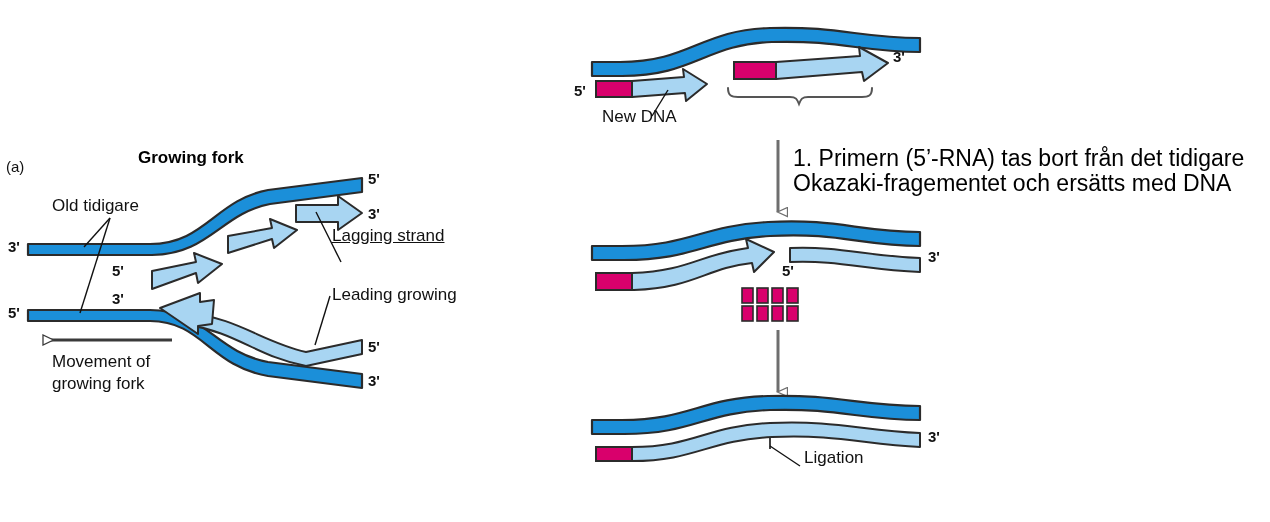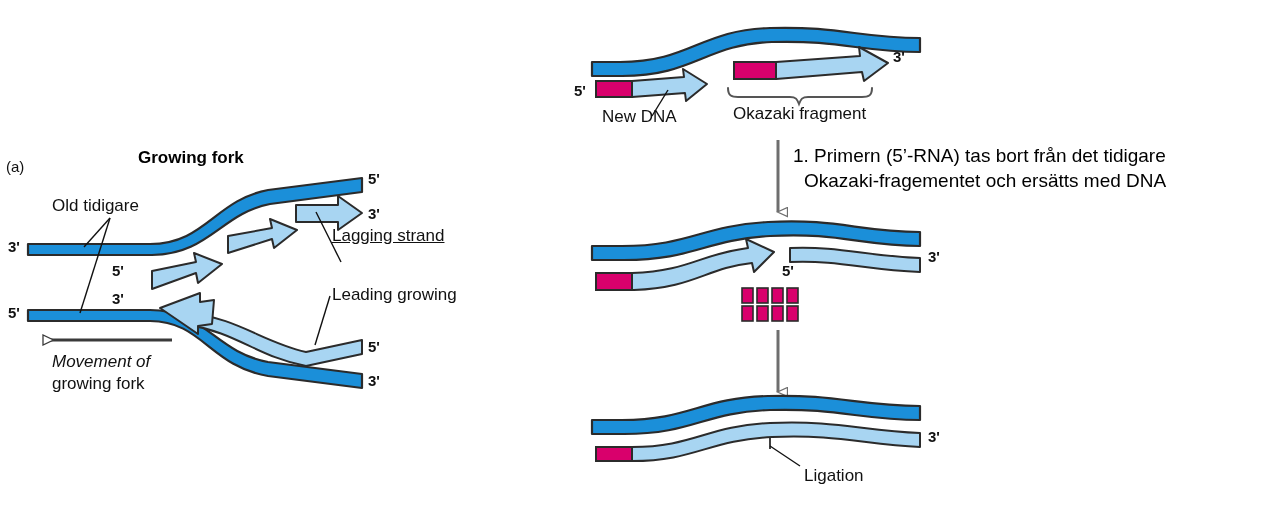--- a/index.html
+++ b/index.html
@@ -5,21 +5,21 @@
   html,body{margin:0;padding:0;background:#ffffff;}
   body{width:1270px;height:522px;position:relative;overflow:hidden;
        font-family:"Liberation Sans", sans-serif;color:#1a1a1a;}
   .stage{position:absolute;left:0;top:0;width:1270px;height:522px;}
   svg{position:absolute;left:0;top:0;width:1270px;height:522px;overflow:visible;}
   .lbl{position:absolute;white-space:nowrap;line-height:1.18;}
   .prime{font-family:"Liberation Sans", sans-serif;font-weight:bold;font-size:15px;color:#111;}
   .anno{font-family:"Liberation Sans", sans-serif;font-size:17px;color:#111;}
   .anno-b{font-family:"Liberation Sans", sans-serif;font-size:17px;font-weight:bold;color:#000;}
   .panelid{font-family:"Liberation Sans", sans-serif;font-size:15px;color:#111;}
-  .swe{font-family:"Liberation Sans", sans-serif;font-size:19px;color:#000;line-height:1.32;}
+  .swe{font-family:"Liberation Sans", sans-serif;font-size:23px;color:#000;line-height:1.32;}
 </style>
 </head>
 <body>
 
 <div class="stage">
 
 <svg viewBox="0 0 1270 522">
   <defs>
     <marker id="hollowArrowDown" markerWidth="12" markerHeight="12" refX="5" refY="10" orient="auto" markerUnits="userSpaceOnUse">
       <polygon points="0.5,0.5 9.5,0.5 5,10.5" fill="#ffffff" stroke="#6e6e6e" stroke-width="1.3"></polygon>
@@ -109,40 +109,39 @@
 <div class="lbl panelid" style="left:6px;  top:158px;">(a)</div>
 
 <div class="lbl anno-b" style="left:138px; top:148px;">Growing fork</div>
 
 <div class="lbl anno" style="left:52px;  top:196px;">Old tidigare</div>
 
 <div class="lbl anno" style="left:332px; top:226px;text-decoration:underline;">Lagging strand</div>
 
 <div class="lbl anno" style="left:332px; top:285px;">Leading growing</div>
 
-<div class="lbl anno" style="left:52px;  top:352px;font-style:italic;">Movement of</div>
+<div class="lbl anno" style="left:52px;  top:352px;">Movement of</div>
 <div class="lbl anno" style="left:52px;  top:374px;">growing fork</div>
 
 <div class="lbl prime" style="left:8px;   top:238px;">3'</div>
 <div class="lbl prime" style="left:8px;   top:304px;">5'</div>
 <div class="lbl prime" style="left:368px; top:170px;">5'</div>
 <div class="lbl prime" style="left:368px; top:205px;">3'</div>
 <div class="lbl prime" style="left:112px; top:262px;">5'</div>
 <div class="lbl prime" style="left:112px; top:290px;">3'</div>
 <div class="lbl prime" style="left:368px; top:338px;">5'</div>
 <div class="lbl prime" style="left:368px; top:372px;">3'</div>
 
 <div class="lbl prime" style="left:574px; top:82px;">5'</div>
 <div class="lbl prime" style="left:893px; top:48px;">3'</div>
 <div class="lbl anno" style="left:602px; top:107px;">New DNA</div>
-<div class="lbl anno" style="left:733px; top:104px;">Okazaki fragment</div>
 
 <div class="lbl prime" style="left:782px; top:262px;">5'</div>
 <div class="lbl prime" style="left:928px; top:248px;">3'</div>
 
 <div class="lbl prime" style="left:928px; top:428px;">3'</div>
-<div class="lbl anno" style="left:804px; top:466px;">Ligation</div>
+<div class="lbl anno" style="left:804px; top:448px;">Ligation</div>
 
 <div class="lbl swe" style="left:793px; top:143px;">1. Primern (5’-RNA) tas bort från det tidigare</div>
-<div class="lbl swe" style="left:793px; top:168px;margin-left:11px;">Okazaki-fragementet och ersätts med DNA</div>
+<div class="lbl swe" style="left:793px; top:168px;">Okazaki-fragementet och ersätts med DNA</div>
 
 
 </div>
 
 </body></html>

